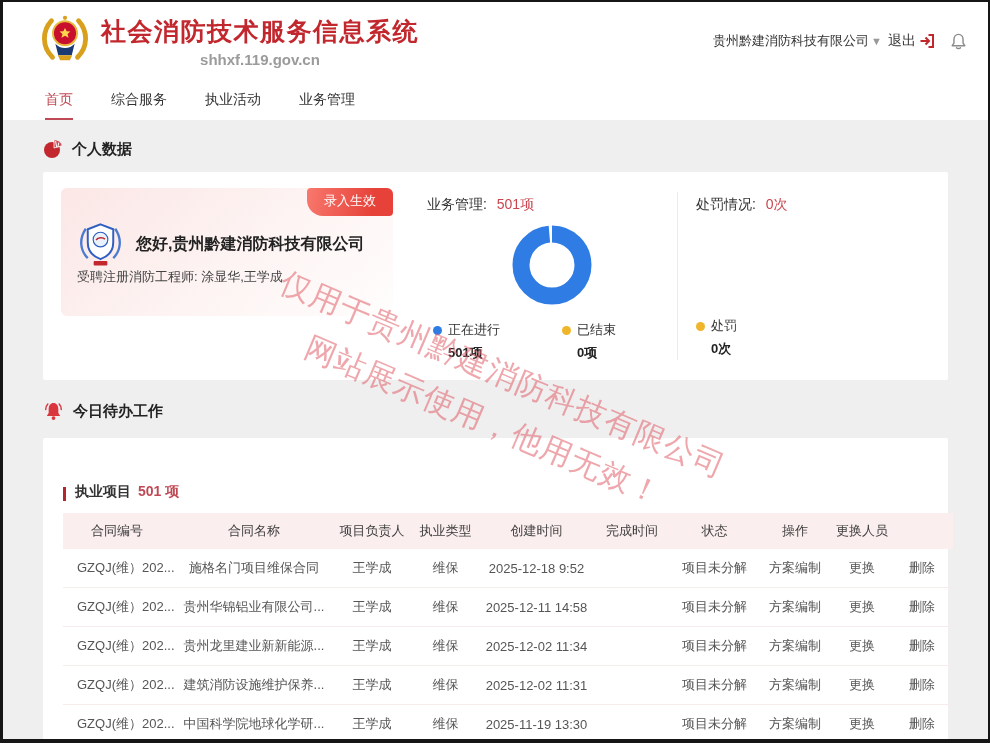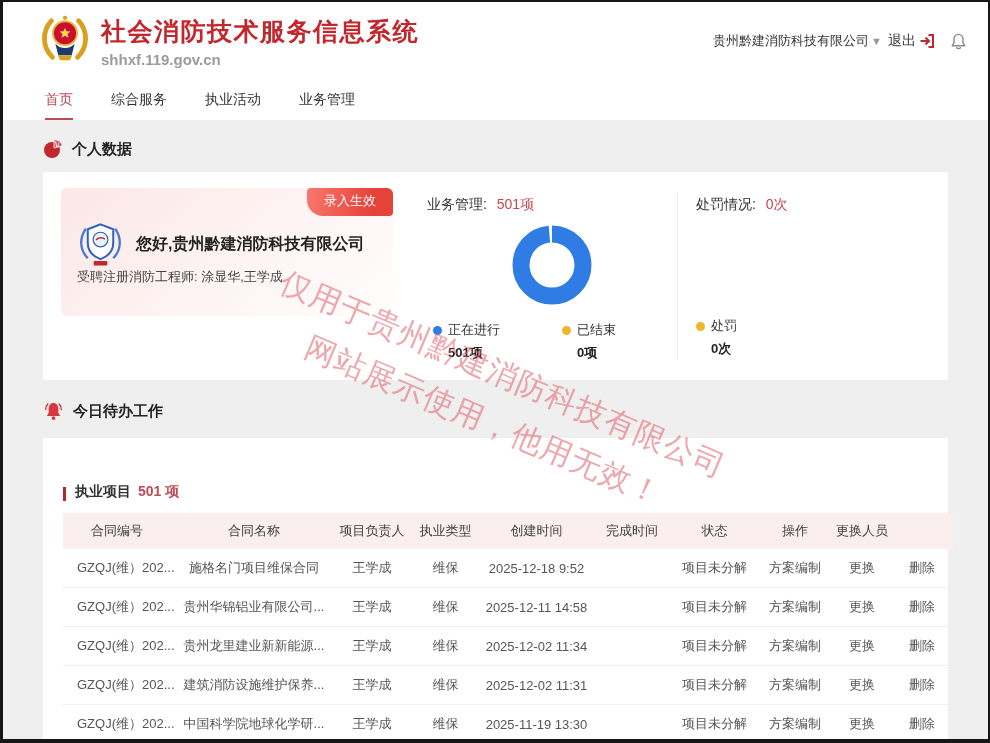--- a/index.html
+++ b/index.html
@@ -4,21 +4,21 @@
 <style>
   * { margin:0; padding:0; box-sizing:border-box; }
   html,body { background:#fff; }
   body { font-family:"Liberation Sans","DejaVu Sans",sans-serif; }
   .page { position:relative; width:990px; height:743px; border:2px solid #161616;
           border-left-width:3px; border-bottom-width:4px; background:#efefef; overflow:hidden; }
 
   
   .header { background:#fff; height:78px; display:flex; align-items:center; padding:0 20px 0 36px; }
   .logo-emblem { flex:0 0 auto; margin-right:10px; }
-  .title-block { display:flex; flex-direction:column; }
+  .title-block { display:flex; flex-direction:column;text-align:center; }
   .sys-title { color:#c1272d; font-size:25px; font-weight:bold; letter-spacing:1.5px; }
   .sys-url { color:#9b9b9b; font-size:15px; font-weight:bold; margin-top:3px; }
   .header-spacer { flex:1; }
   .header-right { display:flex; align-items:center; gap:0; font-size:13px; color:#333; }
   .caret { color:#999; font-size:11px; margin:0 6px 0 2px; }
   .logout { font-size:14px; color:#333; display:flex; align-items:center; cursor:pointer; }
   .bell-outline { margin-left:14px; cursor:pointer; display:flex; }
 
   
   .nav { background:#fff; height:40px; display:flex; align-items:stretch; padding-left:42px; gap:38px; font-size:14px; }

